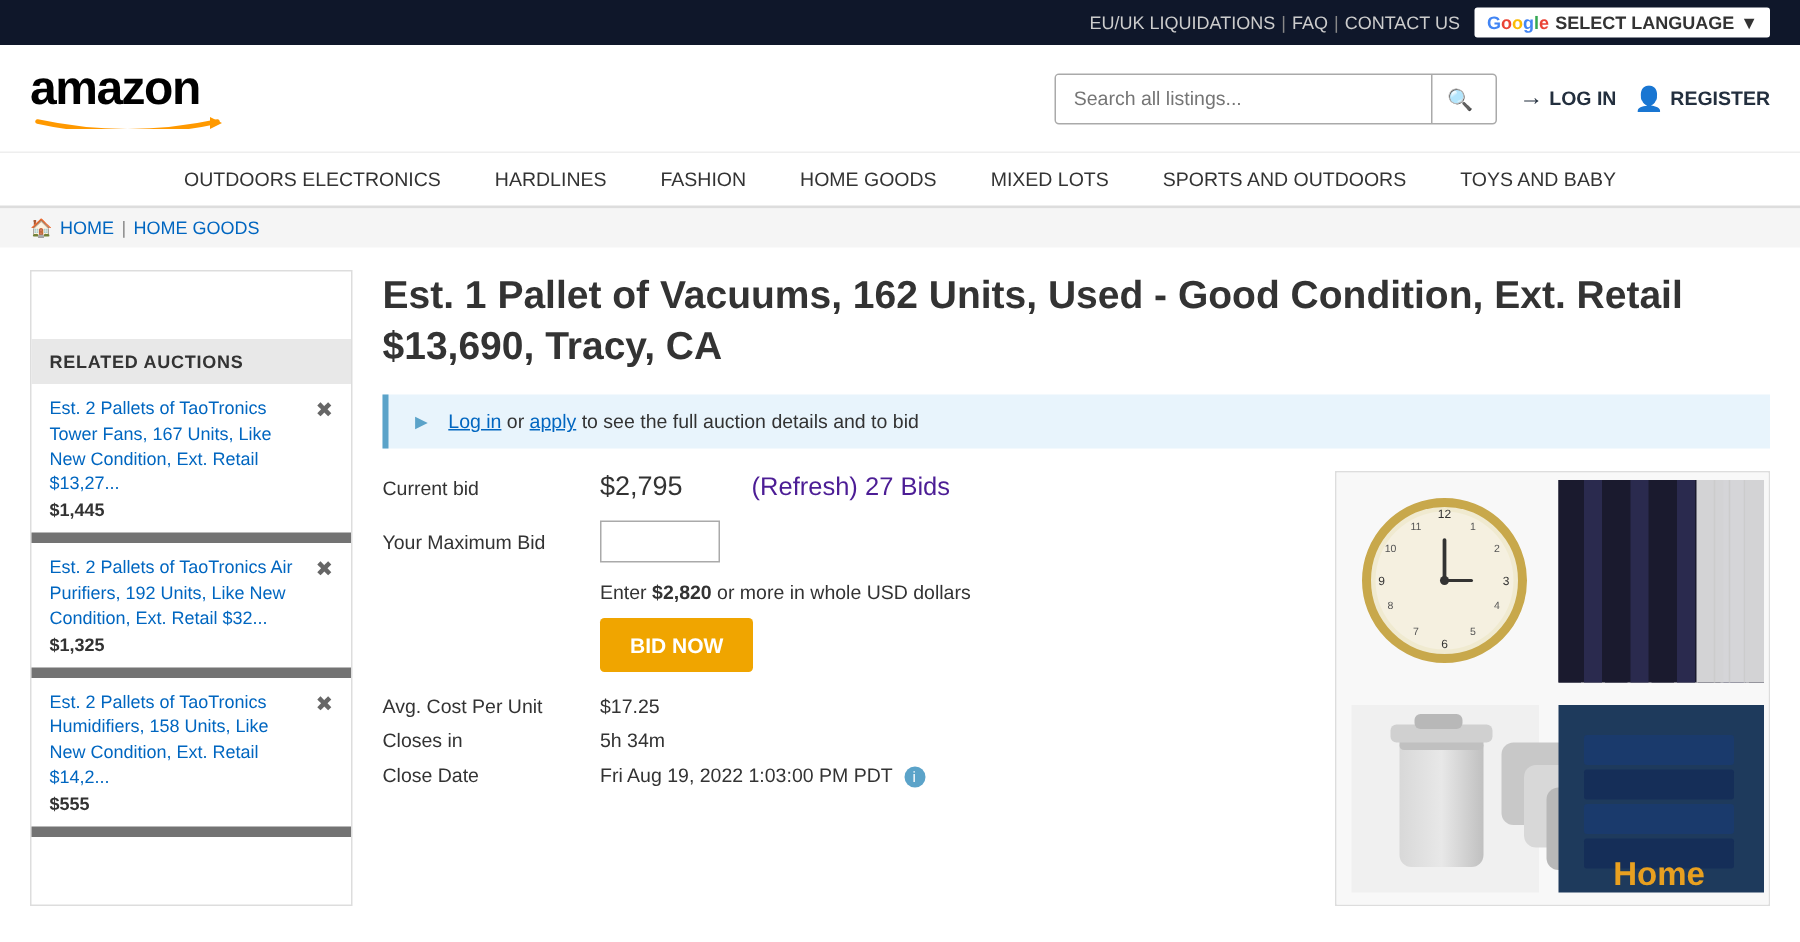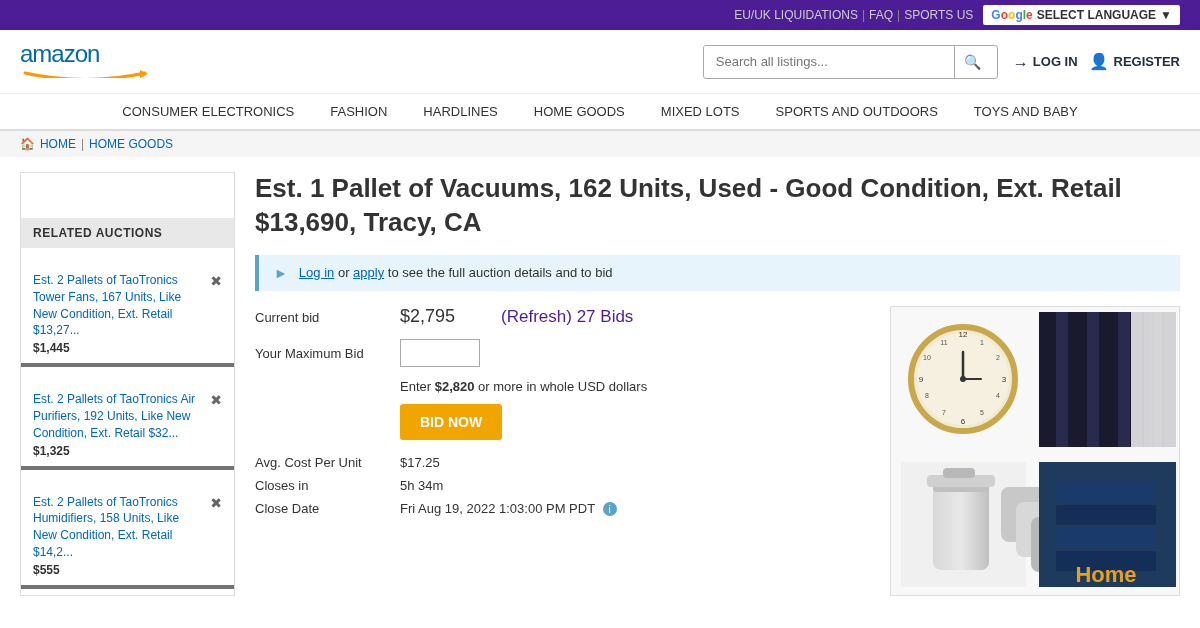--- a/index.html
+++ b/index.html
@@ -1,20 +1,20 @@
 <!DOCTYPE html>
 <html><head>
   <meta charset="utf-8">
   <style>
     * { margin: 0; padding: 0; box-sizing: border-box; }
     body { font-family: Arial, sans-serif; font-size: 13px; background: #fff; color: #333; width: 1200px; }
 
     
     .top-bar {
-      background: #4c1d95;
+      background: #0f172a;
       color: #ccc;
       font-size: 12px;
       padding: 5px 20px;
       display: flex;
       justify-content: flex-end;
       align-items: center;
       gap: 10px;
     }
     .top-bar a { color: #ccc; text-decoration: none; }
     .top-bar-links { display: flex; align-items: center; gap: 4px; }
@@ -37,23 +37,23 @@
     .header {
       background: #fff;
       padding: 12px 20px;
       display: flex;
       align-items: center;
       justify-content: space-between;
       border-bottom: 1px solid #eee;
     }
     .logo { display: flex; align-items: center; }
     .logo-text {
-      font-size: 24px;
-      font-weight: normal;
-      color: #0369a1;
+      font-size: 32px;
+      font-weight: bold;
+      color: #000000;
       font-family: 'Arial Black', Arial, sans-serif;
       line-height: 1;
       letter-spacing: -1px;
     }
     .logo-arrow {
       width: 130px;
       height: 10px;
       margin-top: 2px;
     }
     .header-right {
@@ -155,22 +155,22 @@
     .sidebar-title {
       background: #e8e8e8;
       padding: 8px 12px;
       font-size: 12px;
       font-weight: bold;
       color: #333;
       letter-spacing: 0.5px;
       margin-top: 45px;
     }
     .sidebar-item {
-      padding: 24px 12px 8px 12px;
-      border-bottom: 4px solid #737373;
+      padding: 8px 12px 8px 12px;
+      border-bottom: 7px solid #737373;
       display: flex;
       justify-content: center;
       align-items: flex-start;
     }
     .sidebar-item-content { flex: 1; }
     .sidebar-item a {
       color: #0066c0;
       text-decoration: none;
       font-size: 12px;
       line-height: 1.4;
@@ -321,21 +321,21 @@
   </style>
 </head>
 <body>
 
 <div class="top-bar">
   <div class="top-bar-links">
     <a href="#">EU/UK LIQUIDATIONS</a>
     <span>|</span>
     <a href="#">FAQ</a>
     <span>|</span>
-    <a href="#">SPORTS US</a>
+    <a href="#">CONTACT US</a>
   </div>
   <button class="language-btn">
     <span style="font-weight:bold;font-size:12px;">
       <span style="color:#4285F4">G</span><span style="color:#EA4335">o</span><span style="color:#FBBC05">o</span><span style="color:#4285F4">g</span><span style="color:#34A853">l</span><span style="color:#EA4335">e</span>
     </span>
     <span>SELECT LANGUAGE</span>
     <span>▼</span>
   </button>
 </div>
 
@@ -363,23 +363,23 @@
       </a>
       <a class="auth-btn" href="#">
         <span style="font-size:16px;">👤</span>
         <span>REGISTER</span>
       </a>
     </div>
   </div>
 </div>
 
 <nav class="nav">
-  <a href="#">CONSUMER ELECTRONICS</a>
+  <a href="#">OUTDOORS ELECTRONICS</a>
+  <a href="#">HARDLINES</a>
   <a href="#">FASHION</a>
-  <a href="#">HARDLINES</a>
   <a href="#">HOME GOODS</a>
   <a href="#">MIXED LOTS</a>
   <a href="#">SPORTS AND OUTDOORS</a>
   <a href="#">TOYS AND BABY</a>
 </nav>
 
 <div class="breadcrumb">
   <span>🏠</span>
   <a href="#">HOME</a>
   <span class="sep">|</span>

